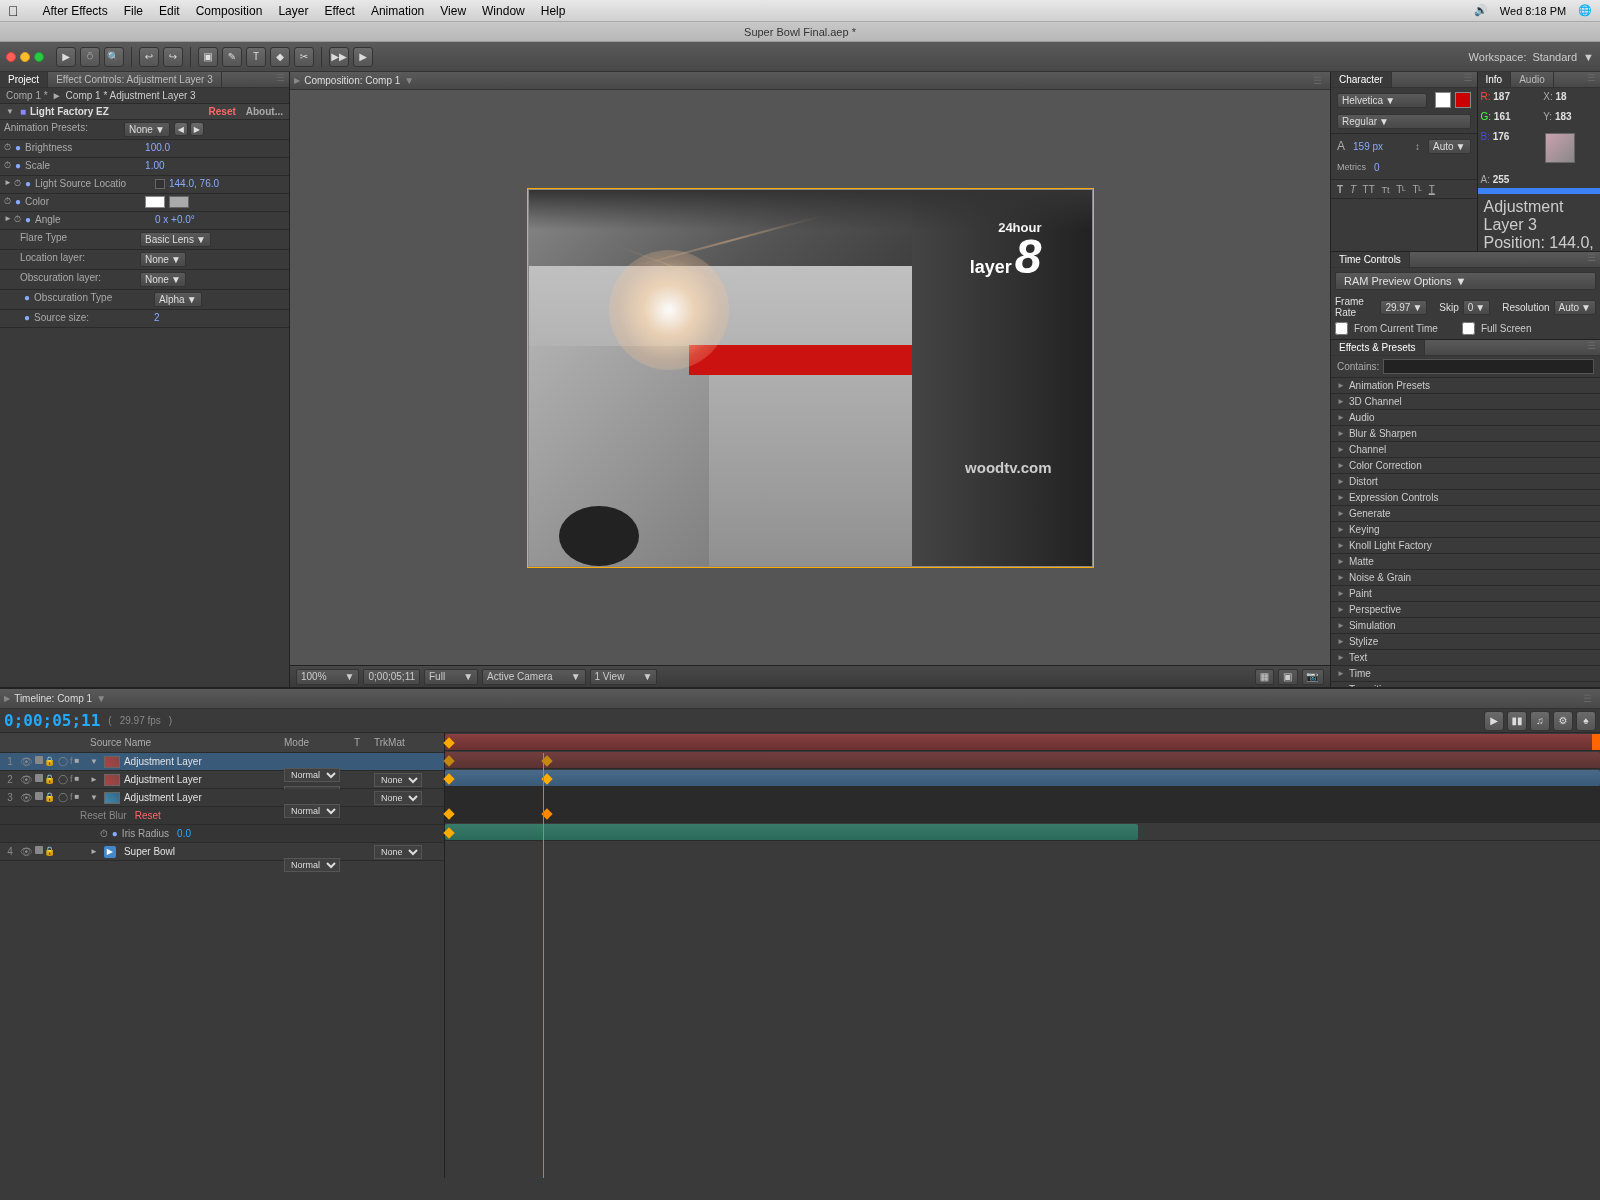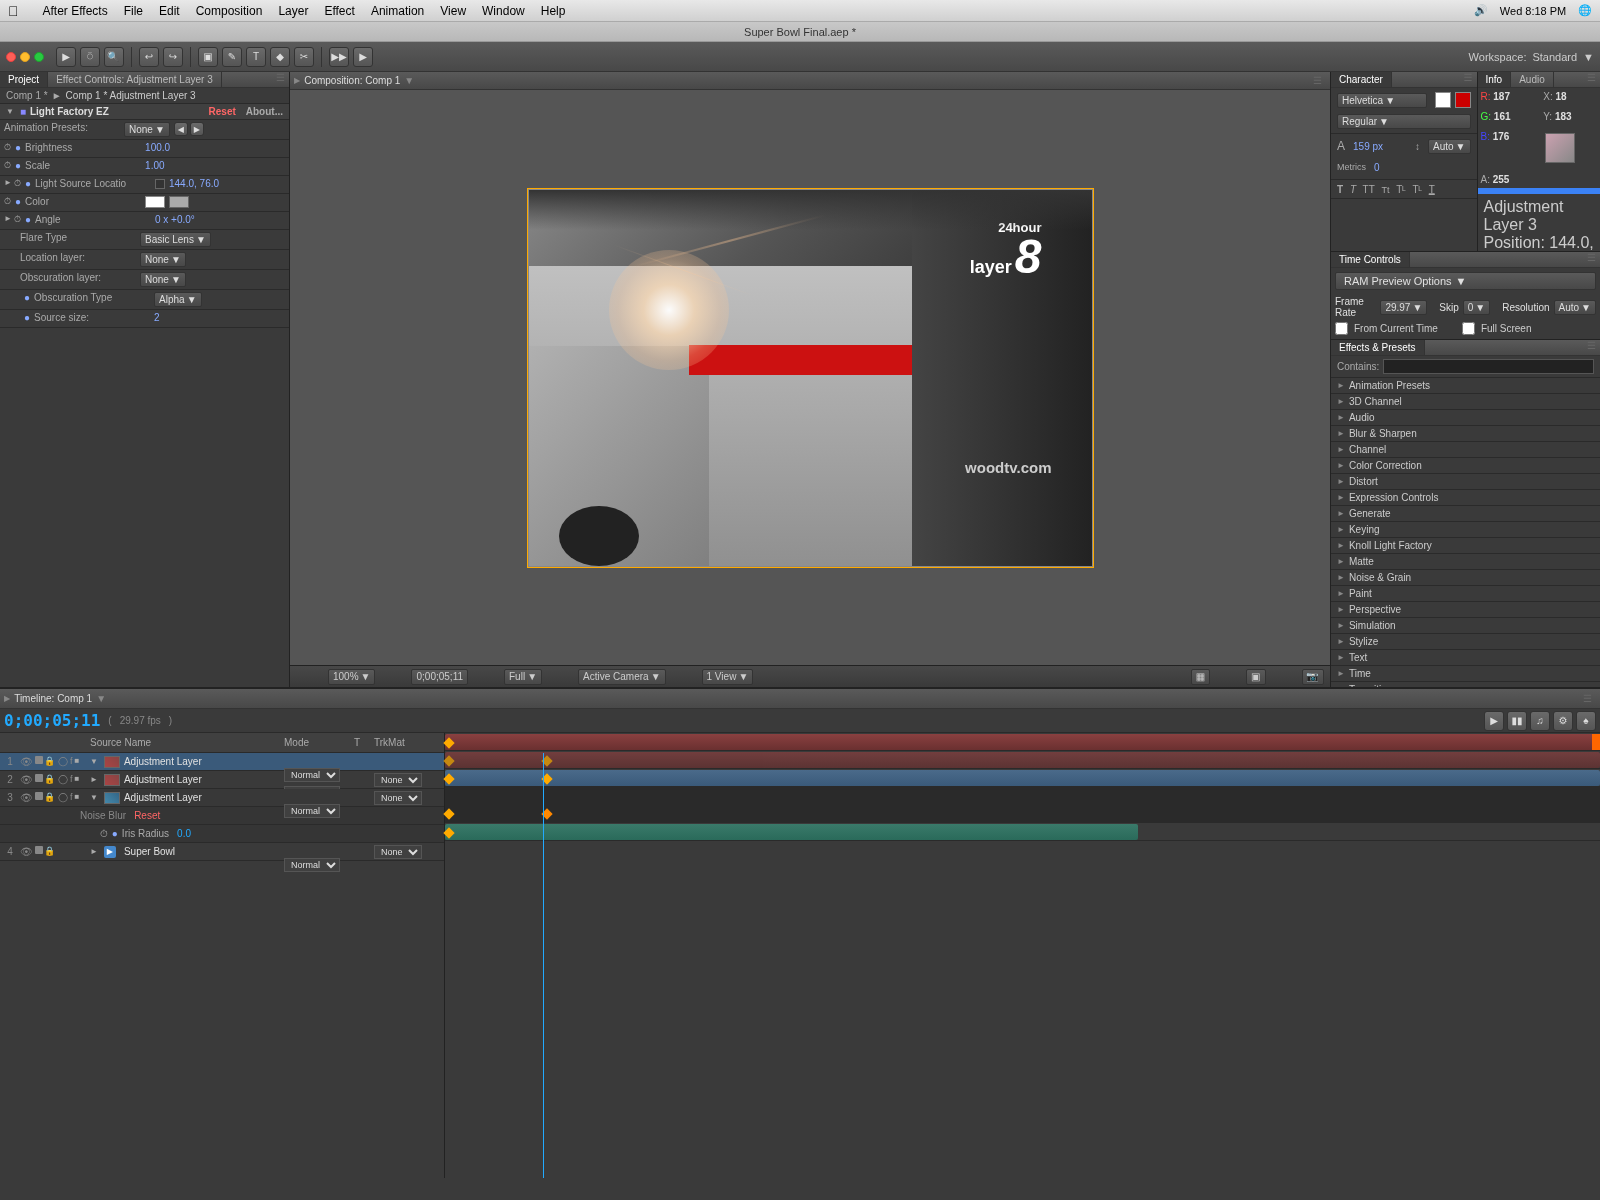--- a/index.html
+++ b/index.html
@@ -207,23 +207,22 @@
       border-top: 1px solid #222;
     }
     .comp-footer-item {
       background: linear-gradient(to bottom, #5a5a5a, #484848);
       border: 1px solid #333;
       border-radius: 2px;
       padding: 0 4px;
       height: 16px;
       display: flex;
       align-items: center;
-      gap: 2px;
+      gap: 18px;
       cursor: pointer;
-      margin-left: 32px;
     }
 
     
     .right-panels {
       width: 270px;
       display: flex;
       flex-direction: column;
       border-left: 1px solid #222;
     }
     .right-top {
@@ -1191,21 +1190,21 @@
           <div class="trkmat-cell">
             <select class="mode-dropdown">
               <option>None</option>
             </select>
           </div>
         </div>
 
         <div class="sub-layer-row">
           <div style="width:20px;"></div>
           <div style="width:20px;"></div>
-          <span class="sub-label">Noise Blur</span>
+          <span class="sub-label">Reset Blur</span>
           <span style="margin-left:8px;" class="reset-link">Reset</span>
         </div>
 
         <div class="sub-layer-row">
           <div style="width:20px;"></div>
           <div style="width:20px;"></div>
           <span style="color:#aaa;padding-left:60px;">⏱</span>
           <span style="color:#88aaff;margin-left:4px;">●</span>
           <span style="margin-left:4px;color:#aaa;">Iris Radius</span>
           <span class="sub-value">0.0</span>

